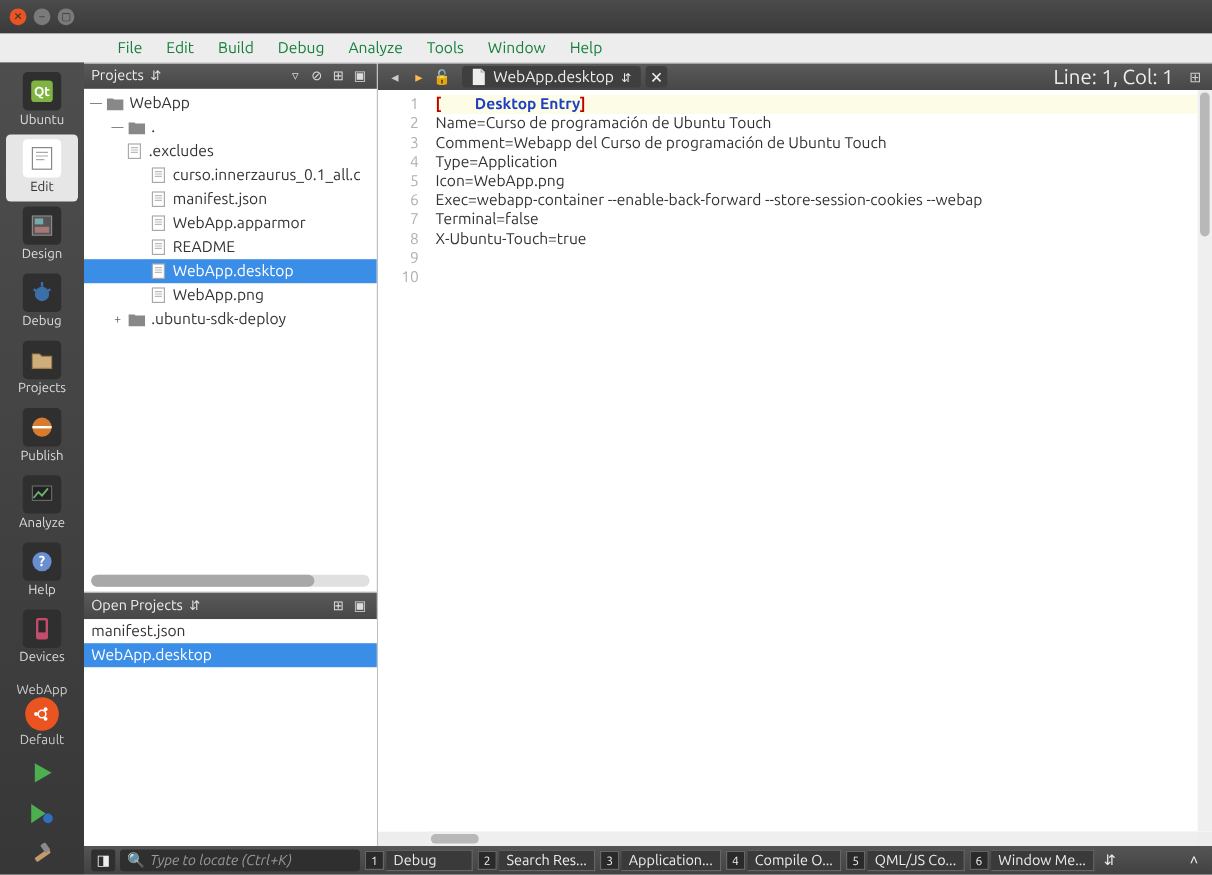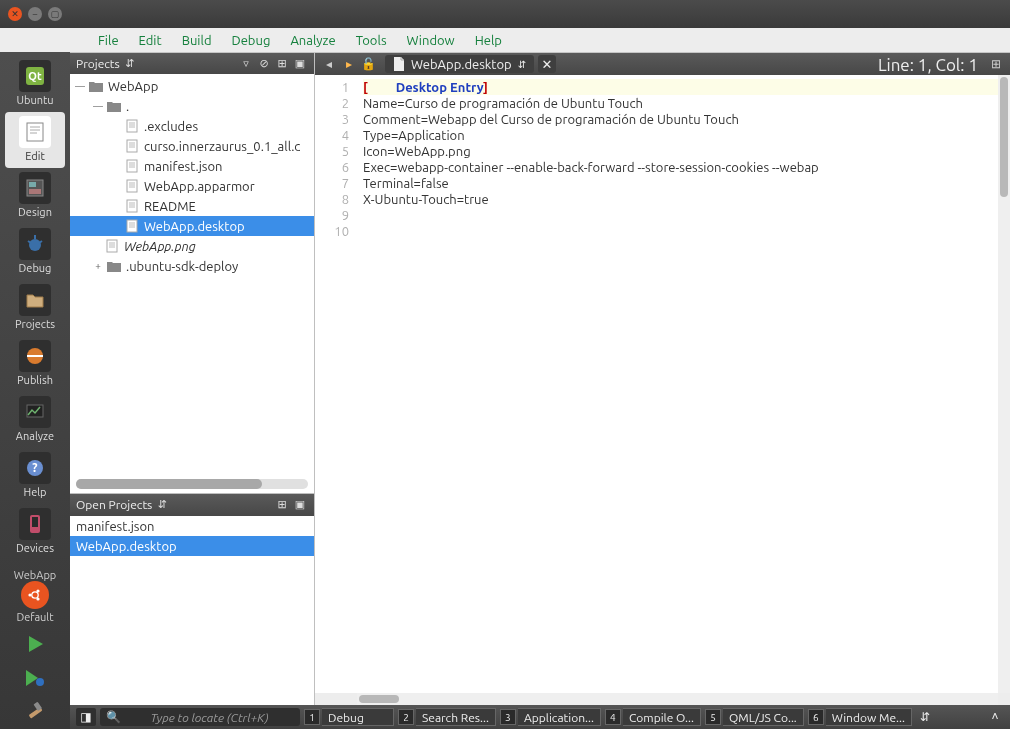--- a/index.html
+++ b/index.html
@@ -79,21 +79,21 @@
   .tok-kw { color: #1f3fbf; font-weight: bold; padding-left: 28px; }
   .ed-vscroll { width: 12px; background: #efefef; display: flex; flex-direction: column; }
   .ed-vscroll .vthumb { width: 8px; margin: 2px auto 0; height: 120px; background: #b8b8b8; border-radius: 4px; }
   .ed-hscroll { height: 12px; background: #efefef; margin: 0 12px 0 42px; position: relative; }
   .ed-hscroll .hthumb { position: absolute; left: 2px; top: 2px; height: 8px; width: 40px; background: #b8b8b8; border-radius: 4px; }
 
   
   .statusbar { height: 24px; background: linear-gradient(#555,#414141); display: flex; align-items: center; padding: 0 6px; gap: 4px; color: #eee; font-size: 12px; }
   .sb-toggle { width: 20px; height: 18px; background: #2f2f2f; border-radius: 2px; display: flex; align-items: center; justify-content: center; cursor: pointer; }
   .locator { flex: 0 0 200px; height: 18px; background: #2f2f2f; border-radius: 3px; display: flex; align-items: center; padding: 0 6px; color: #aaa; }
-  .locator input { flex: 1; background: transparent; border: none; outline: none; color: #eee; font-size: 12px; font-style: italic; text-align: center; }
+  .locator input { flex: 1; background: transparent; border: none; outline: none; color: #eee; font-size: 12px; font-style: italic; }
   .locator input::placeholder { color: #9a9a9a; }
   .sb-pane { display: flex; align-items: center; height: 18px; cursor: pointer; }
   .sb-num { width: 16px; height: 16px; background: #2a2a2a; border: 1px solid #666; display: flex; align-items: center; justify-content: center; font-size: 10px; margin-right: 2px; }
   .sb-label { background: #3a3a3a; height: 18px; display: flex; align-items: center; padding: 0 6px; min-width: 72px; border: 1px solid #666; border-left: none; }
   .sb-spacer { flex: 1; }
   .sb-end { width: 18px; height: 18px; display: flex; align-items: center; justify-content: center; cursor: pointer; }
 
   svg { display: block; }
 </style>
 </head>
@@ -269,93 +269,93 @@
                 </div>
                 <div class="tree-row" style="padding-left: 22px;">
                   <span class="tw">—</span>
                   <span class="ficon">
                     <svg width="14" height="12" viewBox="0 0 14 12">
                       <path d="M0 2h5l1 1h8v9H0z" fill="#888"></path>
                     </svg>
                   </span>
                   <span>.</span>
                 </div>
+                <div class="tree-row" style="padding-left: 20px;">
+                  <span class="tw"></span>
+                  <span class="ficon">
+                    <svg width="12" height="14" viewBox="0 0 12 14">
+                      <rect x="1" y="1" width="10" height="12" fill="#fff" stroke="#aaa"></rect>
+                      <line x1="3" y1="4" x2="9" y2="4" stroke="#bbb"></line>
+                      <line x1="3" y1="6" x2="9" y2="6" stroke="#bbb"></line>
+                      <line x1="3" y1="8" x2="9" y2="8" stroke="#bbb"></line>
+                    </svg>
+                  </span>
+                  <span>.excludes</span>
+                </div>
                 <div class="tree-row" style="padding-left: 40px;">
                   <span class="tw"></span>
                   <span class="ficon">
                     <svg width="12" height="14" viewBox="0 0 12 14">
                       <rect x="1" y="1" width="10" height="12" fill="#fff" stroke="#aaa"></rect>
                       <line x1="3" y1="4" x2="9" y2="4" stroke="#bbb"></line>
                       <line x1="3" y1="6" x2="9" y2="6" stroke="#bbb"></line>
                       <line x1="3" y1="8" x2="9" y2="8" stroke="#bbb"></line>
                     </svg>
                   </span>
-                  <span>.excludes</span>
+                  <span>curso.innerzaurus_0.1_all.c</span>
                 </div>
                 <div class="tree-row" style="padding-left: 40px;">
                   <span class="tw"></span>
                   <span class="ficon">
                     <svg width="12" height="14" viewBox="0 0 12 14">
                       <rect x="1" y="1" width="10" height="12" fill="#fff" stroke="#aaa"></rect>
                       <line x1="3" y1="4" x2="9" y2="4" stroke="#bbb"></line>
                       <line x1="3" y1="6" x2="9" y2="6" stroke="#bbb"></line>
                       <line x1="3" y1="8" x2="9" y2="8" stroke="#bbb"></line>
                     </svg>
                   </span>
-                  <span>curso.innerzaurus_0.1_all.c</span>
+                  <span>manifest.json</span>
                 </div>
                 <div class="tree-row" style="padding-left: 40px;">
                   <span class="tw"></span>
                   <span class="ficon">
                     <svg width="12" height="14" viewBox="0 0 12 14">
                       <rect x="1" y="1" width="10" height="12" fill="#fff" stroke="#aaa"></rect>
                       <line x1="3" y1="4" x2="9" y2="4" stroke="#bbb"></line>
                       <line x1="3" y1="6" x2="9" y2="6" stroke="#bbb"></line>
                       <line x1="3" y1="8" x2="9" y2="8" stroke="#bbb"></line>
                     </svg>
                   </span>
-                  <span>manifest.json</span>
+                  <span>WebApp.apparmor</span>
                 </div>
                 <div class="tree-row" style="padding-left: 40px;">
                   <span class="tw"></span>
                   <span class="ficon">
                     <svg width="12" height="14" viewBox="0 0 12 14">
                       <rect x="1" y="1" width="10" height="12" fill="#fff" stroke="#aaa"></rect>
                       <line x1="3" y1="4" x2="9" y2="4" stroke="#bbb"></line>
                       <line x1="3" y1="6" x2="9" y2="6" stroke="#bbb"></line>
                       <line x1="3" y1="8" x2="9" y2="8" stroke="#bbb"></line>
                     </svg>
                   </span>
-                  <span>WebApp.apparmor</span>
+                  <span>README</span>
+                </div>
+                <div class="tree-row selected" style="padding-left: 40px;">
+                  <span class="tw"></span>
+                  <span class="ficon">
+                    <svg width="12" height="14" viewBox="0 0 12 14">
+                      <rect x="1" y="1" width="10" height="12" fill="#fff" stroke="#aaa"></rect>
+                      <line x1="3" y1="4" x2="9" y2="4" stroke="#bbb"></line>
+                      <line x1="3" y1="6" x2="9" y2="6" stroke="#bbb"></line>
+                      <line x1="3" y1="8" x2="9" y2="8" stroke="#bbb"></line>
+                    </svg>
+                  </span>
+                  <span>WebApp.desktop</span>
                 </div>
                 <div class="tree-row" style="padding-left: 40px;">
-                  <span class="tw"></span>
-                  <span class="ficon">
-                    <svg width="12" height="14" viewBox="0 0 12 14">
-                      <rect x="1" y="1" width="10" height="12" fill="#fff" stroke="#aaa"></rect>
-                      <line x1="3" y1="4" x2="9" y2="4" stroke="#bbb"></line>
-                      <line x1="3" y1="6" x2="9" y2="6" stroke="#bbb"></line>
-                      <line x1="3" y1="8" x2="9" y2="8" stroke="#bbb"></line>
-                    </svg>
-                  </span>
-                  <span>README</span>
-                </div>
-                <div class="tree-row selected" style="padding-left: 40px;">
-                  <span class="tw"></span>
-                  <span class="ficon">
-                    <svg width="12" height="14" viewBox="0 0 12 14">
-                      <rect x="1" y="1" width="10" height="12" fill="#fff" stroke="#aaa"></rect>
-                      <line x1="3" y1="4" x2="9" y2="4" stroke="#bbb"></line>
-                      <line x1="3" y1="6" x2="9" y2="6" stroke="#bbb"></line>
-                      <line x1="3" y1="8" x2="9" y2="8" stroke="#bbb"></line>
-                    </svg>
-                  </span>
-                  <span>WebApp.desktop</span>
-                </div>
-                <div class="tree-row" style="padding-left: 20px; font-style: italic;">
                   <span class="tw"></span>
                   <span class="ficon">
                     <svg width="12" height="14" viewBox="0 0 12 14">
                       <rect x="1" y="1" width="10" height="12" fill="#fff" stroke="#aaa"></rect>
                       <line x1="3" y1="4" x2="9" y2="4" stroke="#bbb"></line>
                       <line x1="3" y1="6" x2="9" y2="6" stroke="#bbb"></line>
                       <line x1="3" y1="8" x2="9" y2="8" stroke="#bbb"></line>
                     </svg>
                   </span>
                   <span>WebApp.png</span>

